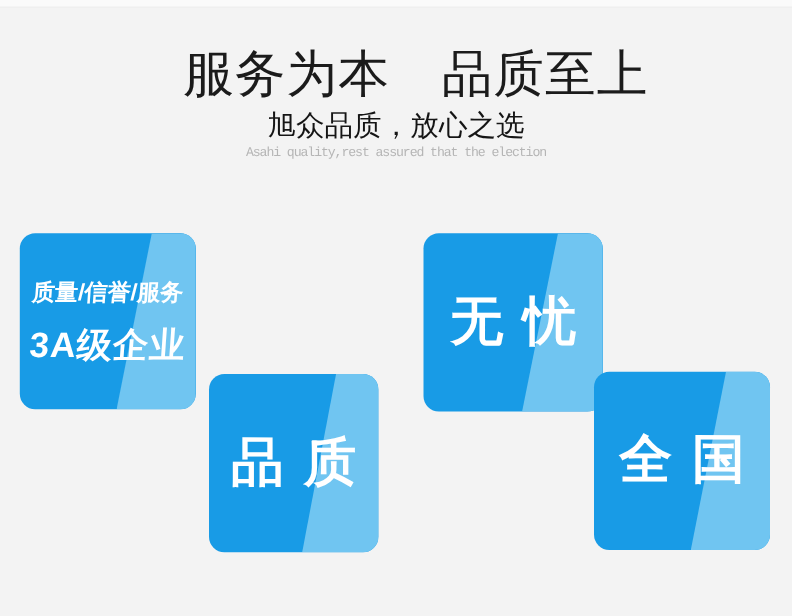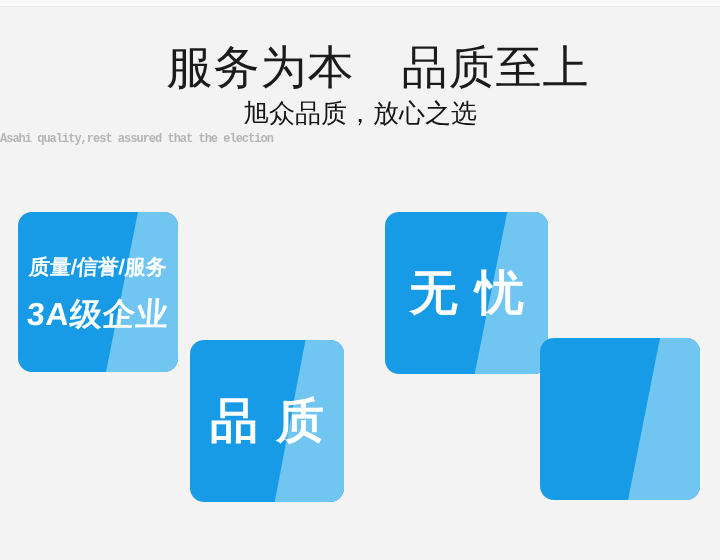--- a/index.html
+++ b/index.html
@@ -29,30 +29,30 @@
   
   .title{
     position:absolute;top:42px;left:0;width:720px;margin:0;
     text-align:center;
     font-size:46px;line-height:50px;font-weight:300;
     letter-spacing:1px;color:var(--title_color);padding-left:36px;
   }
   .subtitle{
     position:absolute;top:99px;left:0;width:720px;margin:0;
     text-align:center;
-    font-family:Liberation Serif, serif;
+    font-family:Liberation Sans, sans-serif;
     font-size:26px;line-height:30px;font-weight:400;
     color:var(--subtitle_color);
   }
   .subtitle-en{
     position:absolute;top:132px;left:0;width:720px;margin:0;
+    text-align:center;
     font-family:"Liberation Mono", monospace;
     font-size:12px;line-height:14px;letter-spacing:-1px;
     color:var(--subtitle_en_color);
-    font-weight:bold;
   }
 
   
   .badge{
     position:absolute;border-radius:14px;overflow:hidden;
     background:var(--badge_dark);color:var(--badge_text);
   }
   .badge .light{
     position:absolute;top:0;left:0;right:0;bottom:0;
     background:var(--badge_light);
@@ -115,16 +115,17 @@
   <div class="badge badge-big badge-aftersales">
     <div class="light"></div>
     <div class="text">
       <div class="line">无忧</div>
     </div>
   </div>
 
   <div class="badge badge-big badge-national">
     <div class="light"></div>
     <div class="text">
+      <div class="line">全国</div>
     </div>
   </div>
 
 </div>
 
 </body></html>

